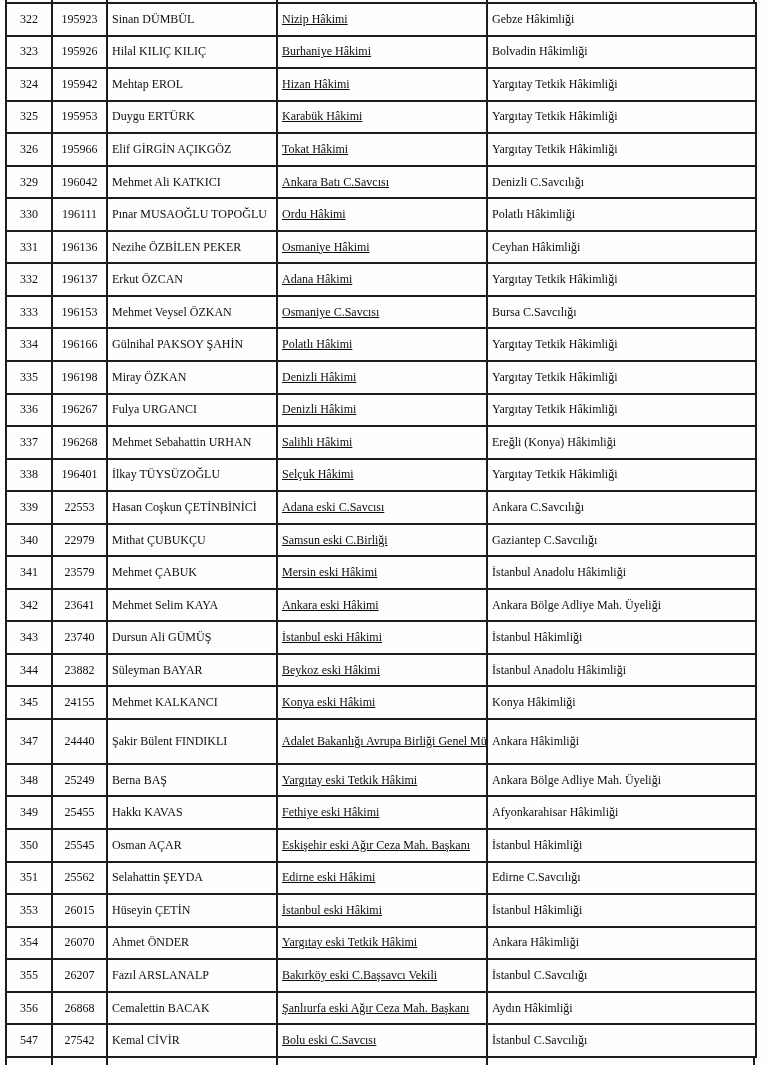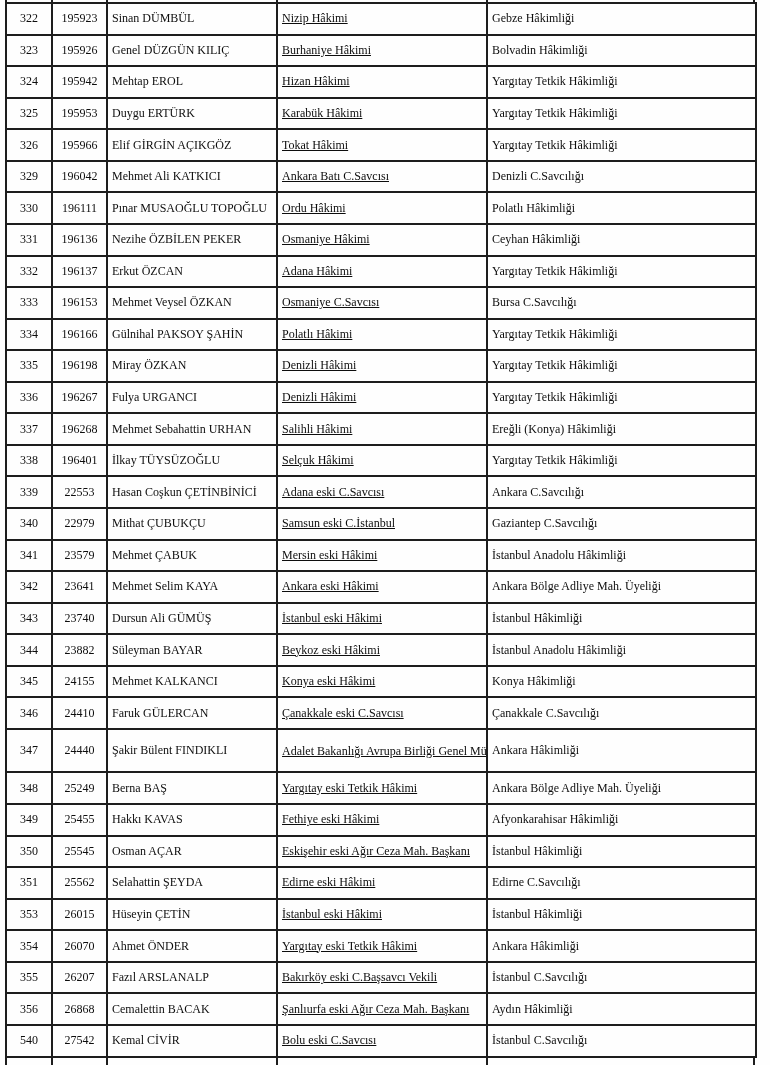--- a/index.html
+++ b/index.html
@@ -92,21 +92,21 @@
         <tr class="data-row">
     <td class="c-no">322</td>
     <td class="c-sicil">195923</td>
     <td class="c-name">Sinan DÜMBÜL</td>
     <td class="c-old">Nizip Hâkimi</td>
     <td class="c-new">Gebze Hâkimliği</td>
   </tr>
         <tr class="data-row">
     <td class="c-no">323</td>
     <td class="c-sicil">195926</td>
-    <td class="c-name">Genel DÜZGÜN KILIÇ</td>
+    <td class="c-name">Hilal KILIÇ KILIÇ</td>
     <td class="c-old">Burhaniye Hâkimi</td>
     <td class="c-new">Bolvadin Hâkimliği</td>
   </tr>
         <tr class="data-row">
     <td class="c-no">324</td>
     <td class="c-sicil">195942</td>
     <td class="c-name">Mehtap EROL</td>
     <td class="c-old">Hizan Hâkimi</td>
     <td class="c-new">Yargıtay Tetkik Hâkimliği</td>
   </tr>
@@ -198,21 +198,21 @@
     <td class="c-no">339</td>
     <td class="c-sicil">22553</td>
     <td class="c-name">Hasan Coşkun ÇETİNBİNİCİ</td>
     <td class="c-old">Adana eski C.Savcısı</td>
     <td class="c-new">Ankara C.Savcılığı</td>
   </tr>
         <tr class="data-row">
     <td class="c-no">340</td>
     <td class="c-sicil">22979</td>
     <td class="c-name">Mithat ÇUBUKÇU</td>
-    <td class="c-old">Samsun eski C.İstanbul</td>
+    <td class="c-old">Samsun eski C.Birliği</td>
     <td class="c-new">Gaziantep C.Savcılığı</td>
   </tr>
         <tr class="data-row">
     <td class="c-no">341</td>
     <td class="c-sicil">23579</td>
     <td class="c-name">Mehmet ÇABUK</td>
     <td class="c-old">Mersin eski Hâkimi</td>
     <td class="c-new">İstanbul Anadolu Hâkimliği</td>
   </tr>
         <tr class="data-row">
@@ -235,27 +235,20 @@
     <td class="c-name">Süleyman BAYAR</td>
     <td class="c-old">Beykoz eski Hâkimi</td>
     <td class="c-new">İstanbul Anadolu Hâkimliği</td>
   </tr>
         <tr class="data-row">
     <td class="c-no">345</td>
     <td class="c-sicil">24155</td>
     <td class="c-name">Mehmet KALKANCI</td>
     <td class="c-old">Konya eski Hâkimi</td>
     <td class="c-new">Konya Hâkimliği</td>
-  </tr>
-        <tr class="data-row">
-    <td class="c-no">346</td>
-    <td class="c-sicil">24410</td>
-    <td class="c-name">Faruk GÜLERCAN</td>
-    <td class="c-old">Çanakkale eski C.Savcısı</td>
-    <td class="c-new">Çanakkale C.Savcılığı</td>
   </tr>
         <tr class="data-row tall">
     <td class="c-no">347</td>
     <td class="c-sicil">24440</td>
     <td class="c-name">Şakir Bülent FINDIKLI</td>
     <td class="c-old condensed">Adalet Bakanlığı Avrupa Birliği Genel Müdürlüğü eski Daire Başkanı</td>
     <td class="c-new">Ankara Hâkimliği</td>
   </tr>
         <tr class="data-row">
     <td class="c-no">348</td>
@@ -307,21 +300,21 @@
     <td class="c-new">İstanbul C.Savcılığı</td>
   </tr>
         <tr class="data-row">
     <td class="c-no">356</td>
     <td class="c-sicil">26868</td>
     <td class="c-name">Cemalettin BACAK</td>
     <td class="c-old">Şanlıurfa eski Ağır Ceza Mah. Başkanı</td>
     <td class="c-new">Aydın Hâkimliği</td>
   </tr>
         <tr class="data-row">
-    <td class="c-no">540</td>
+    <td class="c-no">547</td>
     <td class="c-sicil">27542</td>
     <td class="c-name">Kemal CİVİR</td>
     <td class="c-old">Bolu eski C.Savcısı</td>
     <td class="c-new">İstanbul C.Savcılığı</td>
   </tr>
       </tbody>
   </table>
 
 </div>
 

